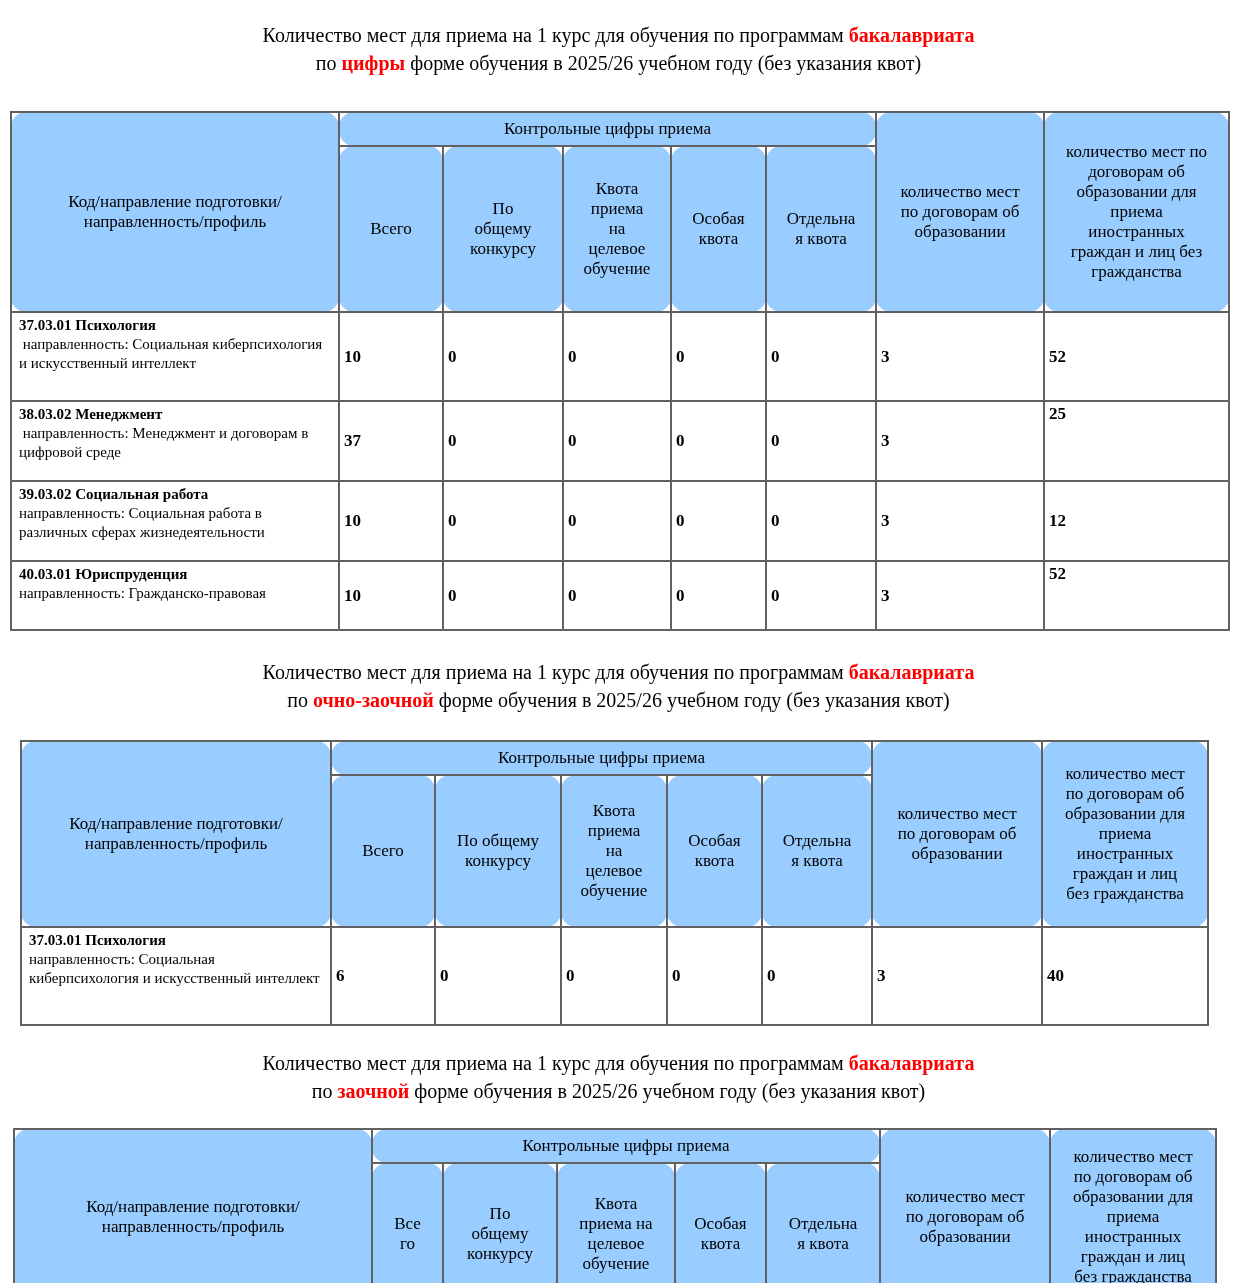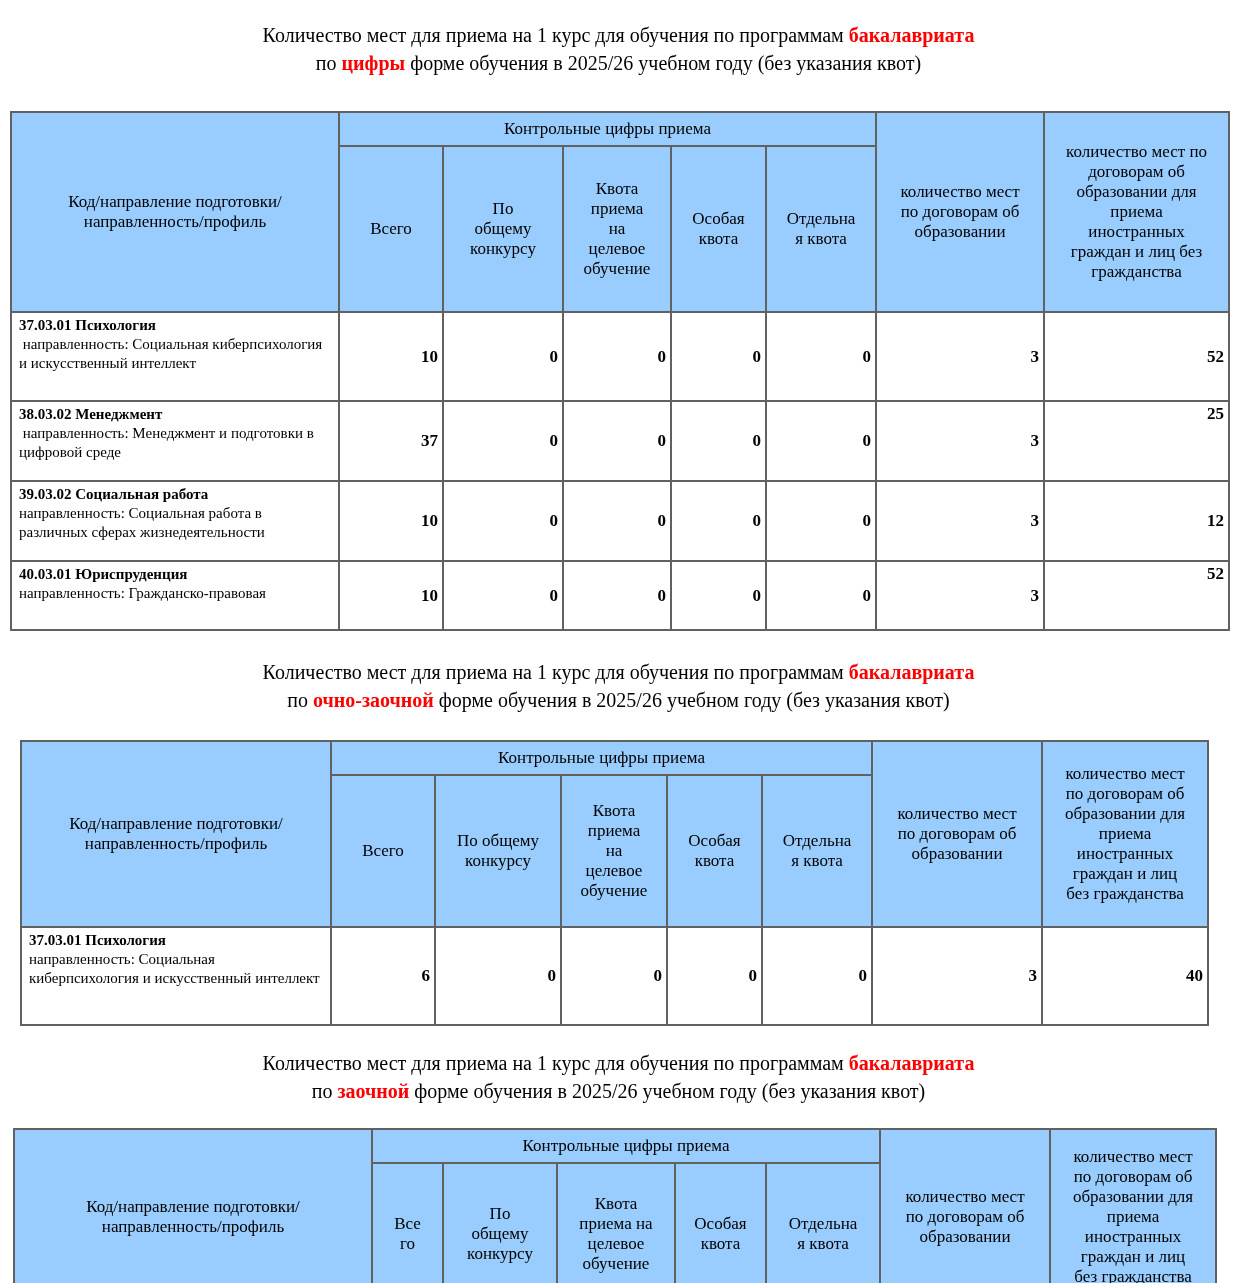--- a/index.html
+++ b/index.html
@@ -34,36 +34,37 @@
     border: 2px solid #616161;
     overflow: hidden;
   }
   table.adm th {
     background: #99CCFF;
     font-weight: normal;
     text-align: center;
     vertical-align: middle;
     padding: 2px 18px;
     overflow-wrap: break-word;
+    border-radius: 15px;
   }
   th.group-hdr { height: 28px; padding: 1px 4px; }
 
   td.name {
     font-size: 15px;
     line-height: 1.25;
     text-align: left;
     vertical-align: top;
     padding: 3px 6px 11px 7px;
     overflow-wrap: break-word;
   }
   td.name .code { font-weight: bold; display: block; }
   td.name .profile { white-space: pre-wrap; display: block; }
 
   td.num {
-    text-align: right;
+    text-align: left;
     font-weight: bold;
     vertical-align: middle;
     font-size: 17px;
     padding: 2px 4px;
   }
   td.num.v-top { vertical-align: top; padding-top: 2px; }
 
   
   table.tbl1 { margin: 34px 0 0 10px; width: 1218px; }
   table.tbl1 tr.sub-row th { height: 160px; }
@@ -126,21 +127,21 @@
         <td class="num">0</td>
         <td class="num">0</td>
         <td class="num">0</td>
         <td class="num">0</td>
         <td class="num">3</td>
         <td class="num">52</td>
       </tr>
       <tr class="r1">
         <td class="name">
             <span class="code">38.03.02 Менеджмент</span>
-            <span class="profile"> направленность: Менеджмент и подготовки в цифровой среде</span>
+            <span class="profile"> направленность: Менеджмент и договорам в цифровой среде</span>
           </td>
         <td class="num">37</td>
         <td class="num">0</td>
         <td class="num">0</td>
         <td class="num">0</td>
         <td class="num">0</td>
         <td class="num">3</td>
         <td class="num v-top">25</td>
       </tr>
       <tr class="r2">

